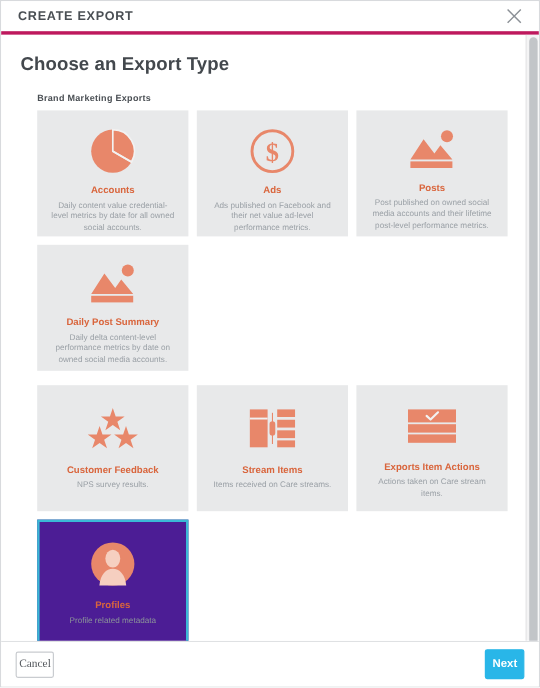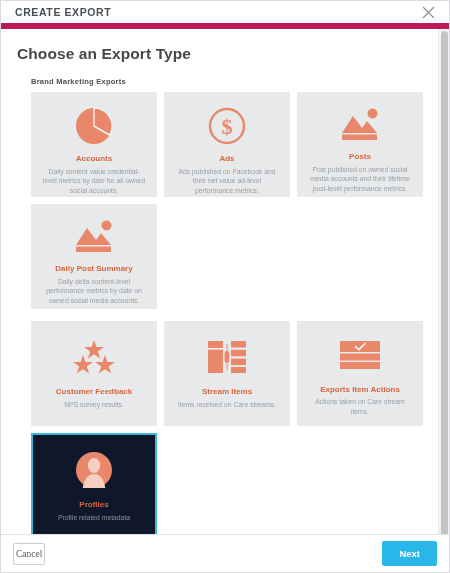--- a/index.html
+++ b/index.html
@@ -15,21 +15,21 @@
     background: #ffffff;
     display: flex; flex-direction: column;
     border: 1px solid #d8dadd;
   }
 
   
   .modal-header {
     height: 28px; flex: 0 0 28px;
     display: flex; align-items: center; justify-content: space-between;
     padding: 0 12px 0 14px;
-    border-bottom: 6px solid #be185d;
+    border-bottom: 3px solid #be185d;
     background: #ffffff;
   }
   .modal-title {
     font-size: 10.5px; font-weight: bold;
     letter-spacing: 0.6px; color: #4a4f54;
   }
   .close-icon {
     width: 18px; height: 18px; cursor: pointer;
     display: flex; align-items: center; justify-content: center;
     color: #8b9096;
@@ -69,21 +69,21 @@
   .card {
     width: 126px; height: 105px;
     background: #e8e9ea;
     border: 1px solid transparent;
     display: flex; flex-direction: column;
     align-items: center;
     padding: 14px 8px 8px 8px;
     cursor: pointer;
   }
   .card.selected {
-    background: #0f172a;
+    background: #4c1d95;
     border: 2px solid #3bb9d6;
   }
   .card-icon {
     height: 42px; width: 100%;
     display: flex; align-items: center; justify-content: center;
     margin-bottom: 9px;
   }
   .card-icon svg { display: block; }
   .card-name {
     font-size: 8px; font-weight: bold; color: #d9653c;
@@ -121,21 +121,21 @@
   }
   .btn-cancel {
     background: #ffffff; color: #55595e;
     border: 1px solid #c9ccd0;
     padding: 5px 2px;
     font-family: Liberation Serif, serif;
   }
   .btn-next {
     background: #29b6e8; color: #ffffff;
     border: 1px solid #29b6e8;
-    padding: 6px 16px; font-weight: bold;
+    padding: 6px 5px; font-weight: bold;
   }
 </style>
 </head>
 <body>
 
 <div class="modal">
 
   <div class="modal-header">
     <span class="modal-title">CREATE EXPORT</span>
     <span class="close-icon">

